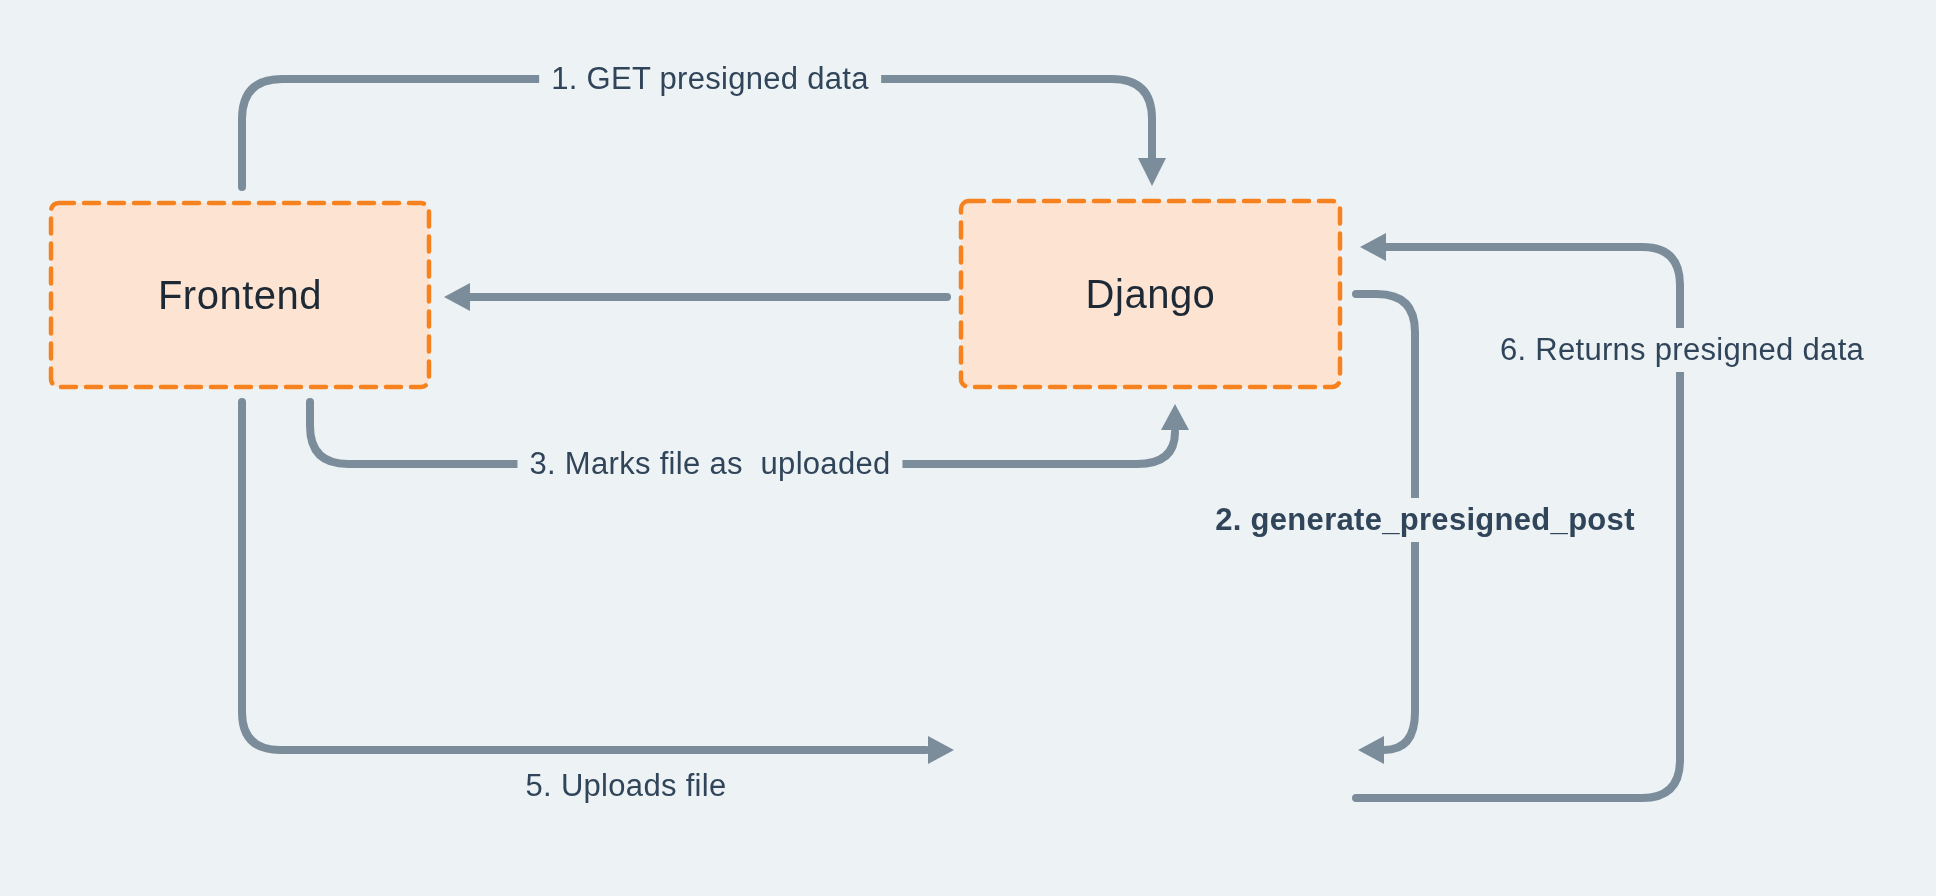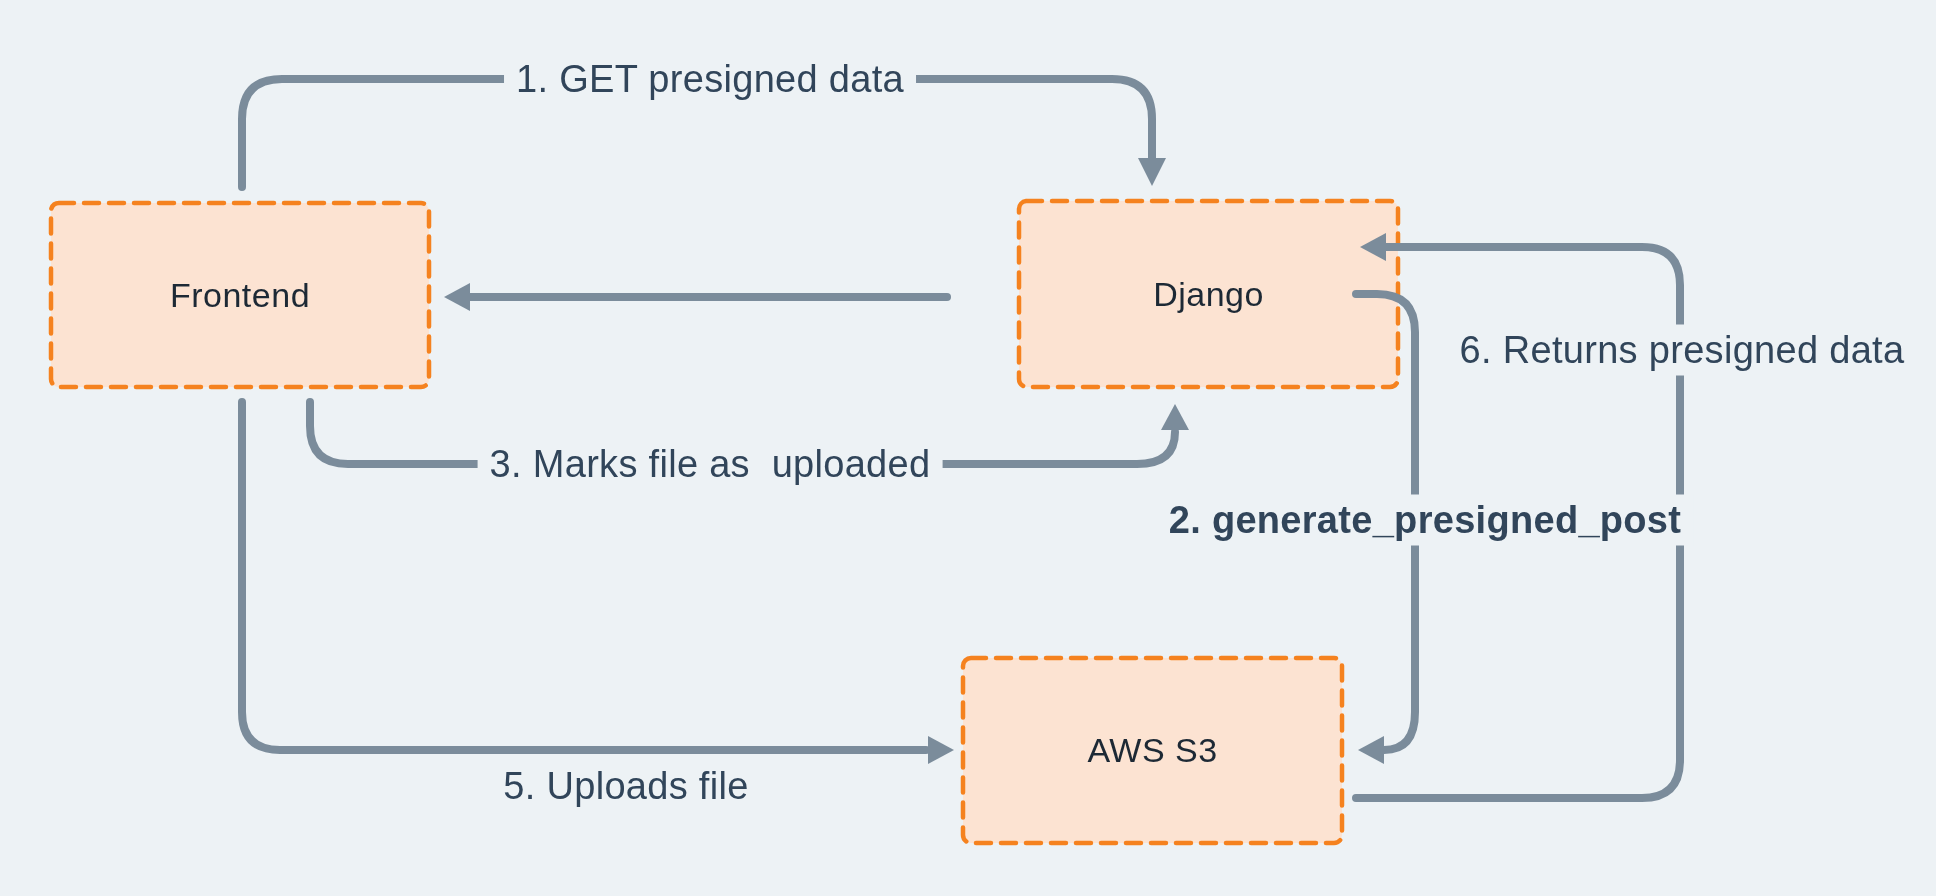--- a/index.html
+++ b/index.html
@@ -18,29 +18,29 @@
   }
   .edges-layer{position:absolute;left:0;top:0;width:1936px;height:896px;z-index:2;}
   .edge-line{fill:none;stroke:var(--line);stroke-width:8;stroke-linecap:round;}
   .edge-head{fill:var(--line);stroke:none;}
   .node{position:absolute;z-index:1;display:flex;align-items:center;justify-content:center;}
   .node svg{position:absolute;left:0;top:0;}
   .node-rect{fill:var(--box-fill);stroke:var(--box-border);stroke-width:4.5;
     stroke-dasharray:15 10;stroke-linecap:round;}
   .node-label{
     position:relative;z-index:1;color:var(--node-text);
-    font-size:34px;letter-spacing:0.5px;white-space:pre;
+    font-size:40px;letter-spacing:0.5px;white-space:pre;
   }
   #node-frontend{left:48px;top:200px;width:384px;height:190px;}
-  #node-django{left:1016px;top:198px;width:385px;height:192px;text-align:right;}
+  #node-django{left:958px;top:198px;width:385px;height:192px;text-align:right;}
   #node-aws-s3{left:960px;top:655px;width:385px;height:191px;}
   .edge-label{
     position:absolute;z-index:3;transform:translate(-50%,-50%);
     background:var(--background);color:var(--label-text);
-    font-size:38px;padding:4px 12px;white-space:pre;letter-spacing:0.3px;
+    font-size:31px;padding:4px 12px;white-space:pre;letter-spacing:0.3px;
   }
   #edge-label-1{left:710px;top:79px;}
   #edge-label-2{left:1425px;top:520px;font-weight:bold;}
   #edge-label-3{left:1682px;top:350px;}
   #edge-label-4{left:712px;top:297px;}
   #edge-label-5{left:626px;top:750px;margin-top:36px;}
   #edge-label-6{left:710px;top:464px;}
 </style>
 </head>
 <body>
@@ -54,26 +54,20 @@
     <span class="node-label">Frontend</span>
   </div>
 
   <div class="node" id="node-django">
     <svg width="385" height="192" viewBox="0 0 385 192">
       <rect class="node-rect" x="3" y="3" width="379" height="186" rx="8"></rect>
     </svg>
     <span class="node-label">Django</span>
   </div>
 
-  <div class="node" id="node-aws-s3">
-    <svg width="385" height="191" viewBox="0 0 385 191">
-      <rect class="node-rect" x="3" y="3" width="379" height="185" rx="8"></rect>
-    </svg>
-    <span class="node-label">AWS S3</span>
-  </div>
 
   <svg class="edges-layer" viewBox="0 0 1936 896">
 
     <path class="edge-line" d="M 242 187 L 242 119 Q 242 79 282 79 L 1112 79 Q 1152 79 1152 119 L 1152 160"></path>
     <polygon class="edge-head" points="1138,158 1166,158 1152,186"></polygon>
 
     <path class="edge-line" d="M 947 297 L 468 297"></path>
     <polygon class="edge-head" points="470,283 470,311 444,297"></polygon>
 
     <path class="edge-line" d="M 310 402 L 310 426 Q 310 464 348 464 L 1137 464 Q 1175 464 1175 432"></path>

